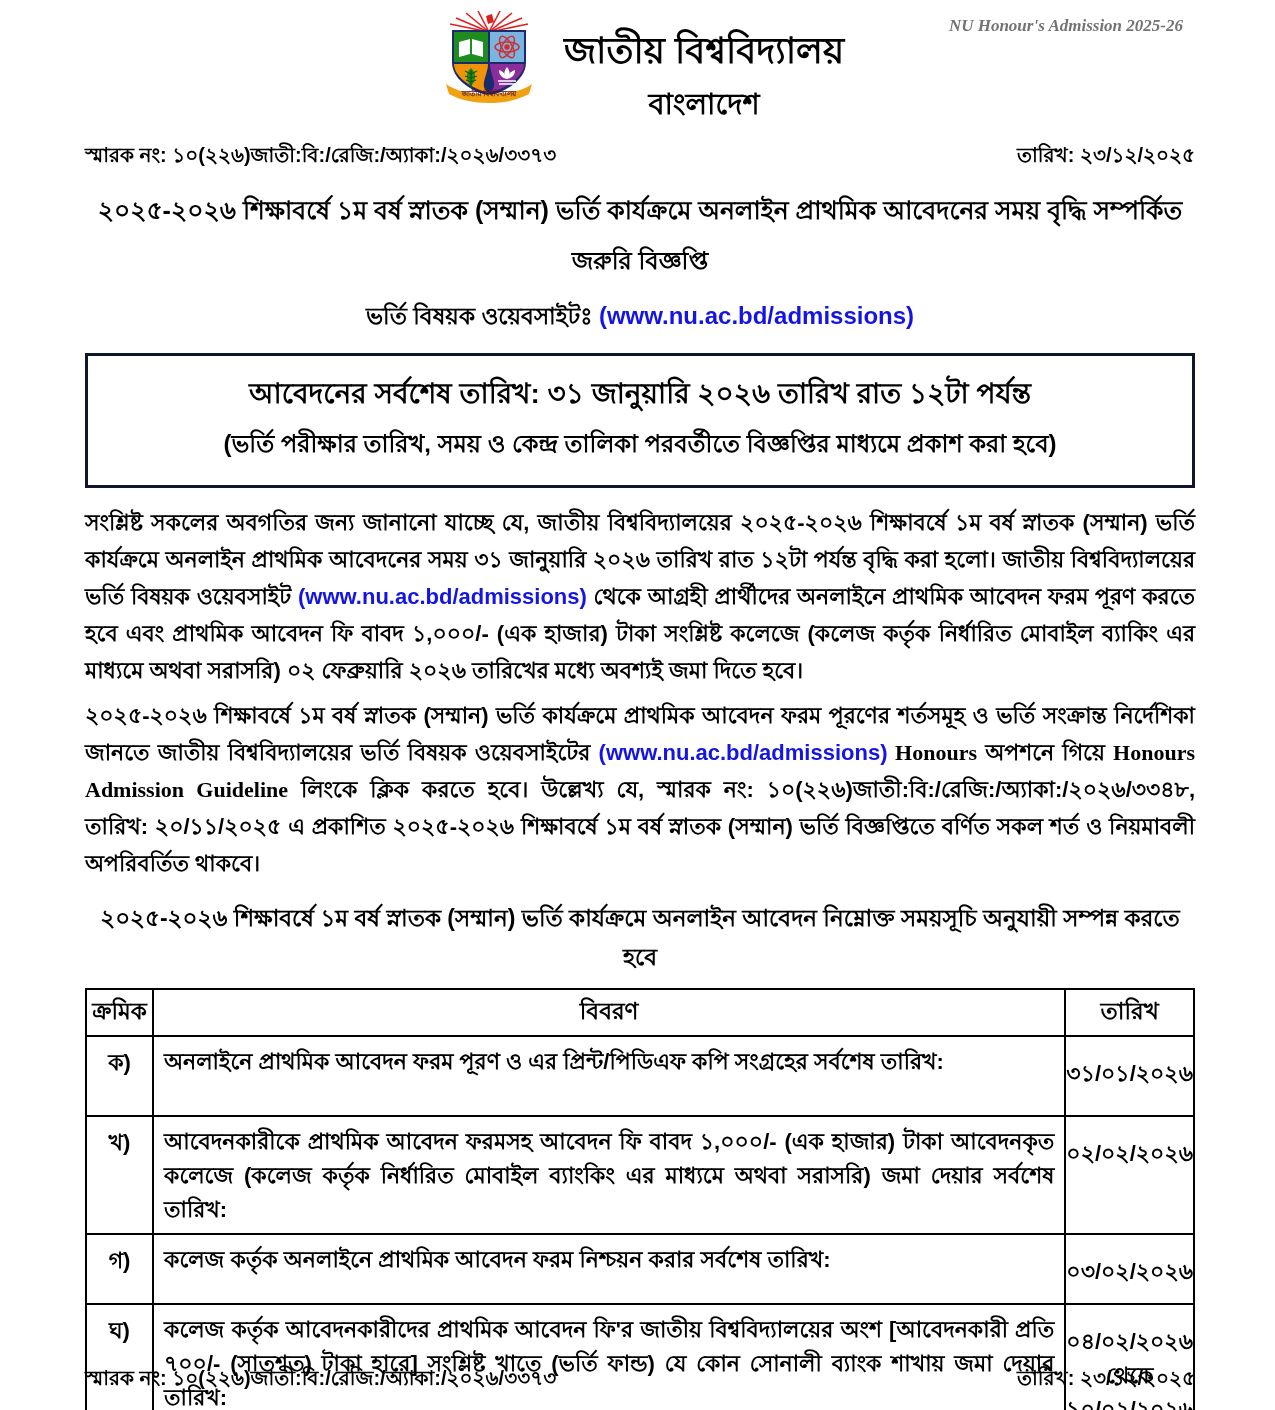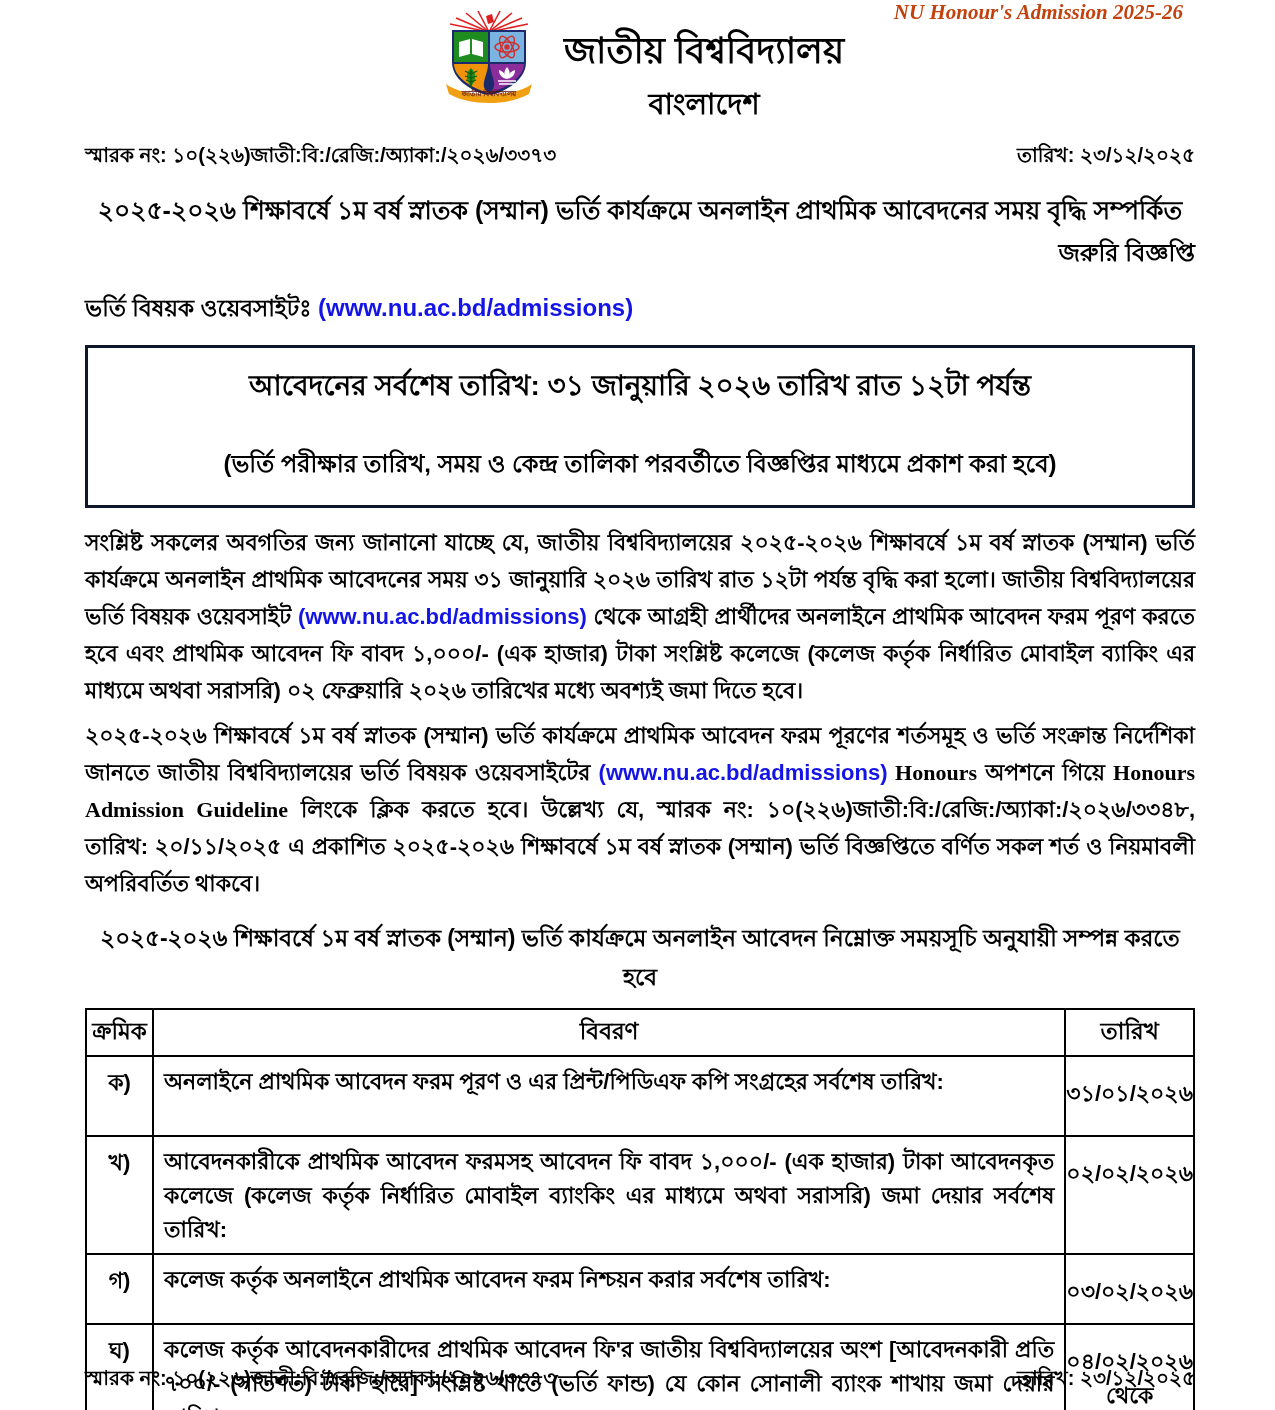--- a/index.html
+++ b/index.html
@@ -7,47 +7,47 @@
   body {
     width: 1275px; height: 1410px;
     font-family: "Liberation Sans", "DejaVu Sans", sans-serif;
     color: #000000;
     position: relative;
   }
   .page { width: 1275px; height: 1410px; padding: 6px 80px 0 85px; position: relative; }
 
   
   .corner-tag {
-    position: absolute; top: 0; right: 92px;
+    position: absolute; top: 16px; right: 92px;
     font-family: "Liberation Serif", "DejaVu Serif", serif;
-    font-style: italic; font-weight: bold; font-size: 21px; color: #c2410c;
+    font-style: italic; font-weight: bold; font-size: 17px; color: #737373;
   }
 
   
   .header { display: flex; justify-content: center; align-items: flex-start; gap: 22px; padding-top: 4px; }
   .logo { width: 106px; height: 102px; flex: 0 0 auto; }
   .org { text-align: center; padding-top: 18px; }
   .org-name { font-size: 36px; font-weight: bold; line-height: 1.25; }
   .org-country { font-size: 29px; font-weight: bold; margin-top: 8px; }
 
   
   .memo-row { display: flex; justify-content: space-between; font-size: 20px; font-weight: bold; margin-top: 10px; gap: 33px; }
   .memo-row.bottom { position: absolute; left: 85px; right: 80px; bottom: 14px; }
 
   
   .title-line1 { text-align: center; font-size: 25px; font-weight: bold; margin-top: 18px; }
-  .title-line2 { text-align: right; font-size: 24px; font-weight: bold; margin-top: 0; }
-  .website-line { text-align: left; font-size: 23px; font-weight: bold; margin-top: 16px; }
+  .title-line2 { text-align: center; font-size: 24px; font-weight: bold; margin-top: 8px; }
+  .website-line { text-align: center; font-size: 23px; font-weight: bold; margin-top: 16px; }
   .link { color: #1414e6; text-decoration: none; font-weight: bold; cursor: pointer; }
   .website-line .link { font-size: 24px; }
 
   
   .deadline-box { border: 3px solid #0f172a; margin-top: 16px; text-align: center; padding: 16px 10px 20px; }
   .dl1 { font-size: 28px; font-weight: bold; }
-  .dl2 { font-size: 24px; font-weight: bold; margin-top: 34px; }
+  .dl2 { font-size: 24px; font-weight: bold; margin-top: 6px; }
 
   
   .para { font-size: 22px; font-weight: bold; text-align: justify; line-height: 37px; margin-top: 16px; }
   .para.second { margin-top: 8px; }
   .en { font-family: "Liberation Serif", "DejaVu Serif", serif; font-weight: bold; }
 
   
   .table-intro { text-align: center; font-size: 23px; font-weight: bold; margin-top: 18px; }
   table.schedule { width: 100%; border-collapse: collapse; margin-top: 10px; }
   table.schedule th, table.schedule td { border: 2px solid #000; vertical-align: top; }

